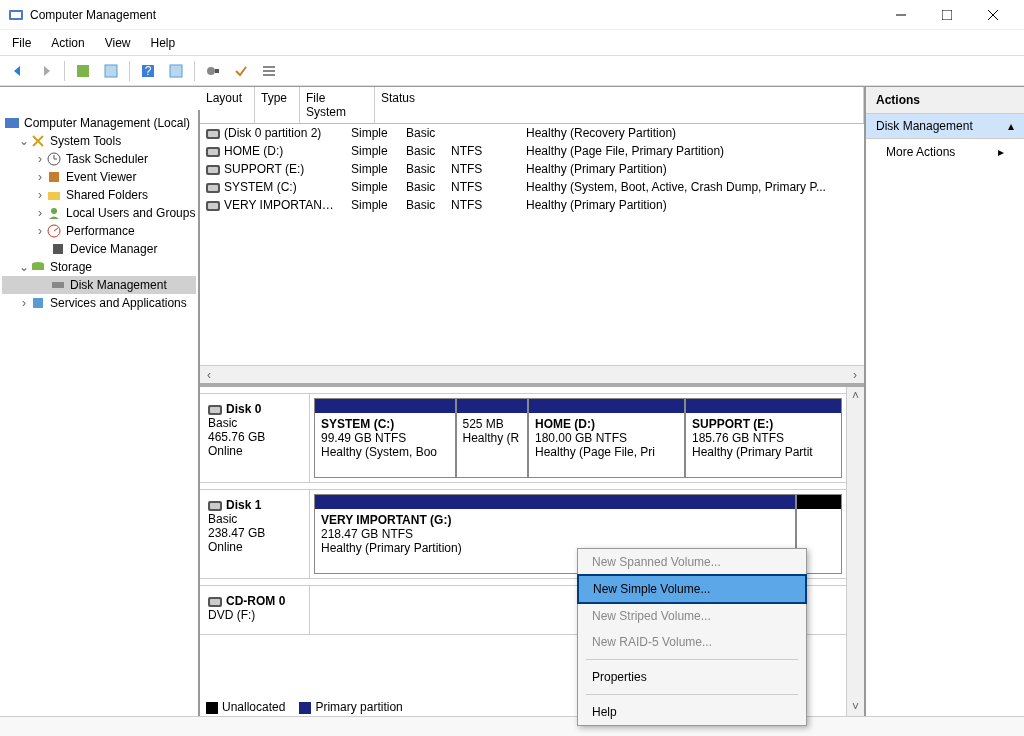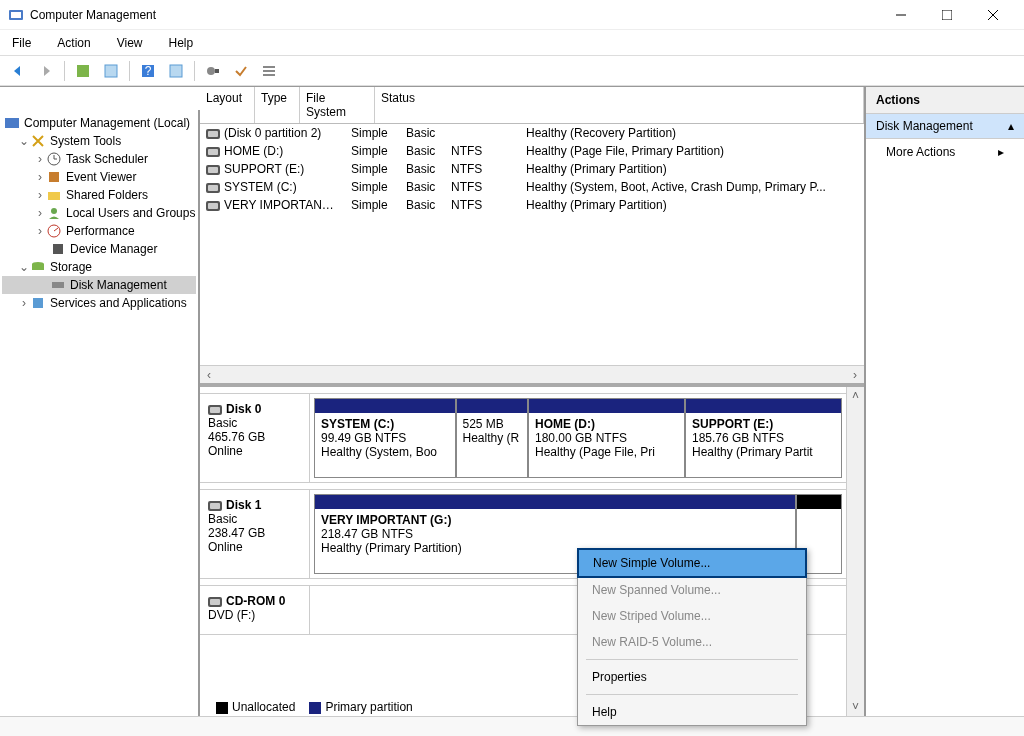--- a/index.html
+++ b/index.html
@@ -3,21 +3,21 @@
 <meta charset="utf-8">
 <style>
 * { box-sizing: border-box; margin: 0; padding: 0; font-family: "Segoe UI", Tahoma, sans-serif; font-size: 12px; }
 body { background: #fff; width: 1024px; height: 736px; overflow: hidden; position: relative; }
 .titlebar { height: 30px; display: flex; align-items: center; padding: 8px 8px; border-bottom: 1px solid #eee; }
 .titlebar .app-icon { width: 16px; height: 16px; margin-right: 6px; }
 .titlebar .title { flex: 1; }
 .win-controls { display: flex; gap: 0; margin-left: auto; }
 .win-btn { width: 46px; height: 30px; display: flex; align-items: center; justify-content: center; }
 .win-btn svg { width: 10px; height: 10px; }
-.menubar { height: 26px; display: flex; align-items: center; padding: 0 6px; gap: 14px; border-bottom: 1px solid #ddd; }
+.menubar { height: 26px; display: flex; align-items: center; padding: 0 6px; gap: 8px; border-bottom: 1px solid #ddd; }
 .menubar span { padding: 2px 6px; }
 .toolbar { height: 30px; display: flex; align-items: center; padding: 0 6px; gap: 4px; border-bottom: 1px solid #ddd; }
 .tb-btn { width: 24px; height: 24px; display: flex; align-items: center; justify-content: center; border: 1px solid transparent; }
 .tb-sep { width: 1px; height: 20px; background: #ccc; margin: 0 2px; }
 .content { display: flex; height: calc(736px - 30px - 26px - 30px - 20px); border-top: 1px solid #999; }
 .tree-panel { width: 200px; border-right: 2px solid #999; overflow: hidden; background: #fff; margin-top: 23px; }
 .tree-root { padding: 4px 2px; }
 .tree-item { display: flex; align-items: center; padding: 1px 0 1px 2px; white-space: nowrap; }
 .tree-item .exp { width: 12px; text-align: center; color: #666; }
 .tree-item .ticon { width: 16px; height: 16px; margin-right: 4px; display: inline-flex; align-items: center; justify-content: center; }
@@ -45,21 +45,21 @@
 .disk-layout { flex: 1; overflow: hidden; background: #fff; position: relative; }
 .disk-row { display: flex; border-bottom: 1px solid #ccc; border-top: 1px solid #ccc; margin-top: 6px; min-height: 90px; }
 .disk-info { width: 110px; padding: 8px; border-right: 1px solid #ccc; }
 .disk-info .dname { font-weight: bold; }
 .disk-parts { flex: 1; display: flex; gap: 0; padding: 4px; }
 .part { border: 1px solid #888; display: flex; flex-direction: column; overflow: hidden; min-width: 0; }
 .part-header { height: 14px; background: #1a237e; }
 .part-header.black { background: #000; }
 .part-body { padding: 4px 6px; flex: 1; overflow: hidden; white-space: nowrap; }
 .part-body .pname { font-weight: bold; }
-.legend { position: absolute; bottom: 2px; left: 16px; display: flex; align-items: center; gap: 14px; }
+.legend { position: absolute; bottom: 2px; left: 6px; display: flex; align-items: center; gap: 14px; }
 .legend .sw { width: 12px; height: 12px; display: inline-block; margin-right: 4px; vertical-align: middle; }
 .vscroll { width: 18px; display: flex; flex-direction: column; background: #f0f0f0; border-left: 1px solid #ccc; }
 .vscroll .arrow { height: 18px; display: flex; align-items: center; justify-content: center; color: #666; }
 .vscroll .track { flex: 1; }
 .actions-panel { width: 158px; background: #fff; }
 .actions-header { background: #f0f0f0; padding: 6px 10px; font-weight: bold; border-bottom: 1px solid #ccc; }
 .actions-section { background: #cfe4fb; padding: 5px 10px; display: flex; justify-content: space-between; border-bottom: 1px solid #ccc; }
 .actions-item { padding: 6px 20px; display: flex; justify-content: space-between; align-items: center; }
 .statusbar { height: 20px; border-top: 1px solid #ccc; background: #f8f8f8; }
 .context-menu { position: absolute; left: 577px; top: 548px; width: 230px; background: #f5f5f5; border: 1px solid #999; box-shadow: 2px 2px 6px rgba(0,0,0,0.3); z-index: 100; }
@@ -420,21 +420,21 @@
     <div class="actions-item">
       <span>More Actions</span>
       <span>▸</span>
     </div>
   </div>
 </div>
 
 <div class="statusbar"></div>
 
 <div class="context-menu">
+  <div class="cm-item">New Spanned Volume...</div>
   <div class="cm-item enabled highlighted">New Simple Volume...</div>
-  <div class="cm-item">New Spanned Volume...</div>
   <div class="cm-item">New Striped Volume...</div>
   <div class="cm-item">New RAID-5 Volume...</div>
   <div class="cm-sep"></div>
   <div class="cm-item enabled">Properties</div>
   <div class="cm-sep"></div>
   <div class="cm-item enabled">Help</div>
 </div>
 
 </body></html>

